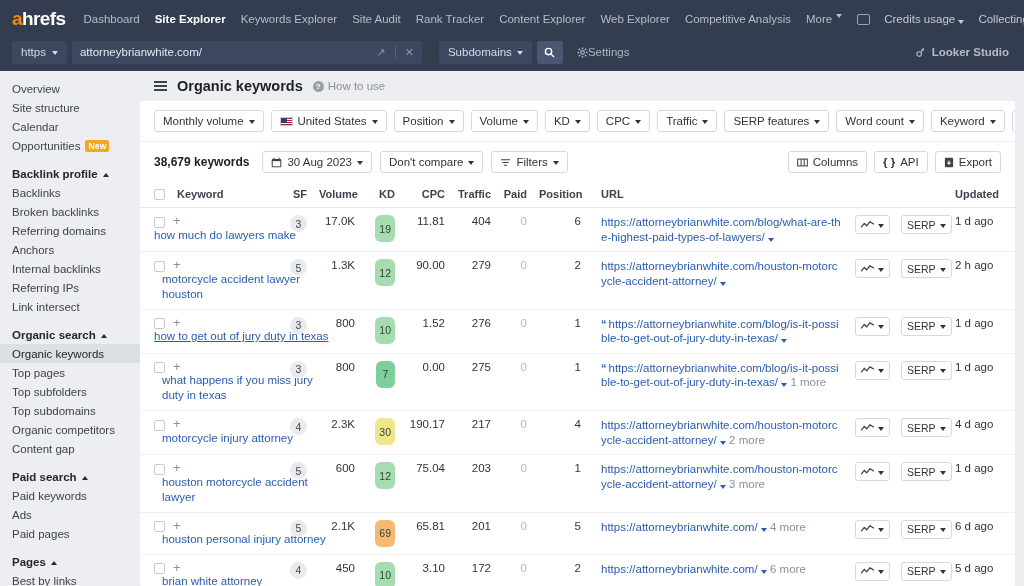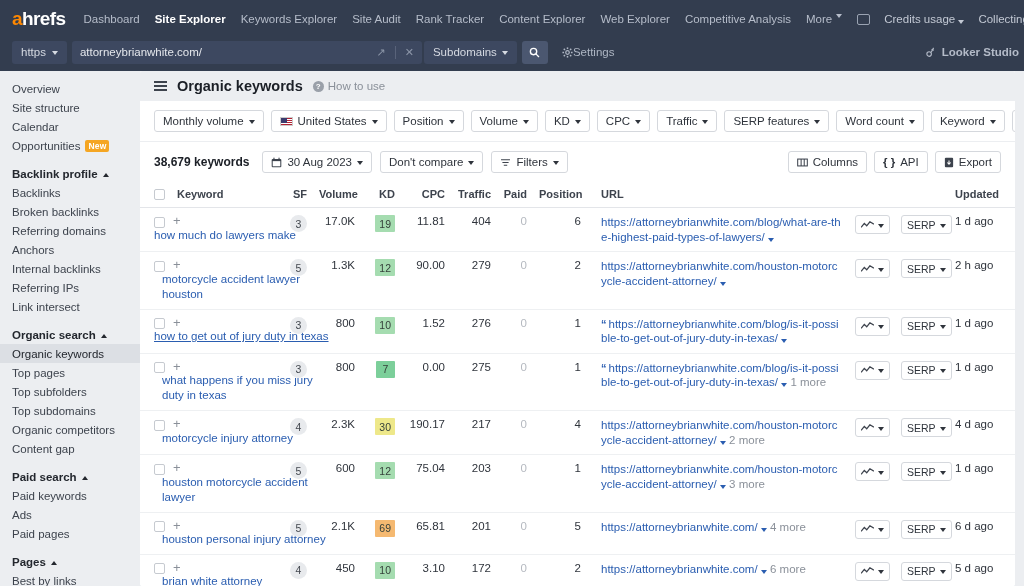--- a/index.html
+++ b/index.html
@@ -25,35 +25,35 @@
   .topnav-right { margin-left: auto; display: flex; align-items: center; gap: 14px; }
   .caret { display: inline-block; width: 0; height: 0;
     border-left: 3.5px solid transparent; border-right: 3.5px solid transparent;
     border-top: 4px solid currentColor; position: relative; top: 1px; }
   .caret-up { border-top: none; border-bottom: 4px solid currentColor; }
   .mon-icon { width: 13px; height: 11px; border: 1.5px solid #9aa3b2; border-radius: 2px; display:inline-block; }
 
   
   .searchbar {
     height: 33px; background: #333d4f; display: flex; align-items: center;
-    padding: 0 5px 5px 12px; color: #c3c9d4; font-size: 11.5px;
+    padding: 0 15px 5px 12px; color: #c3c9d4; font-size: 11.5px;
   }
   .proto {
     background: #3d4860; border-radius: 3px; height: 23px; display: flex;
     align-items: center; gap: 6px; padding: 0 9px; color: #d6dae2; cursor: pointer;
   }
   .urlbox {
     background: #3d4860; border-radius: 3px; height: 23px; flex: 0 0 350px;
     display: flex; align-items: center; padding: 0 8px; margin-left: 5px;
     color: #e4e7ec; justify-content: space-between;
   }
   .urlbox .icons { display: flex; align-items: center; gap: 9px; color:#8c96a8; font-size: 11px; }
   .divider-v { width: 1px; height: 13px; background: #59637a; }
   .subdom { background:#3d4860; border-radius:3px; height:23px; display:flex;
-    align-items:center; gap:5px; padding: 0 9px; margin-left: 2px; color:#d6dae2; cursor:pointer;text-align:center; }
+    align-items:center; gap:5px; padding: 0 9px; margin-left: 17px; color:#d6dae2; cursor:pointer;text-align:center; }
   .searchbtn { background:#4b5770; border-radius:3px; height:23px; width:26px;
     display:flex; align-items:center; justify-content:center; margin-left:5px; cursor:pointer; }
   .settings { display:flex; align-items:center; margin-left:14px; color:#aeb6c3; cursor:pointer; }
   .looker { margin-left:auto; display:flex; align-items:center; gap:6px; color:#b4bbc8; cursor:pointer;font-weight:bold; }
 
   
   .body-wrap { display: flex; height: 515px; background:#eceef1; }
 
   
   .sidebar { width: 140px; background: #eceef1; padding: 8px 0 0 0; flex: 0 0 140px; overflow: hidden; }
@@ -103,21 +103,21 @@
   tbody td { font-size:11.5px; color:#2f343c; padding: 7px 6px; vertical-align: top;
     border-bottom:1px solid #eef0f2; text-align:right; }
   tbody td.left { text-align:left; }
   .cb { width:11px; height:11px; border:1px solid #c6cad0; border-radius:2px;
     display:inline-block; background:#fff; cursor:pointer; vertical-align:middle; }
   .plus { color:#8a9099; font-size:13px; cursor:pointer; line-height:11px; }
   .kw-link { color:#2a5db0; cursor:pointer; line-height:15px; display:inline-block; }
   .sf-badge { display:inline-flex; align-items:center; justify-content:center;
     width:17px; height:17px; border-radius:50%; background:#e8eaed; color:#43484f; font-size:10.5px; }
   .kd-badge { display:inline-flex; align-items:center; justify-content:center;
-    min-width:19px; height:17px; border-radius:1px; font-size:10.5px; color:#35403a; padding: 0 4px;}
+    min-width:19px; height:27px; border-radius:6px; font-size:10.5px; color:#35403a; padding: 0 4px;}
   .muted { color:#b5b9c0; }
   .url-cell { text-align:left; }
   .url-link { color:#2a5db0; line-height:14.5px; word-break: break-all; }
   .quote-icon { color:#2a5db0; font-weight:bold; font-size:11px; margin-right:2px; }
   .more-lbl { color:#8a9099; }
   .btn-sm { border:1px solid #d5d8dd; border-radius:3px; height:19px; display:inline-flex;
     align-items:center; gap:4px; padding: 0 5px; font-size:10.5px; color:#2f343c; background:#fff;
     cursor:pointer; white-space:nowrap; }
   .col-sf { width: 34px; } .col-vol { width: 48px; } .col-kd { width: 40px; }
   .col-cpc { width: 50px; } .col-tr { width: 46px; } .col-paid { width: 36px; }

